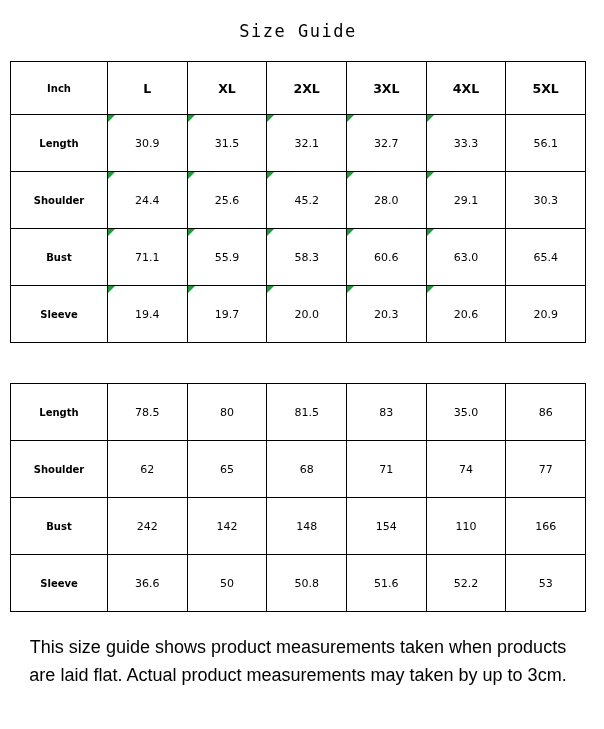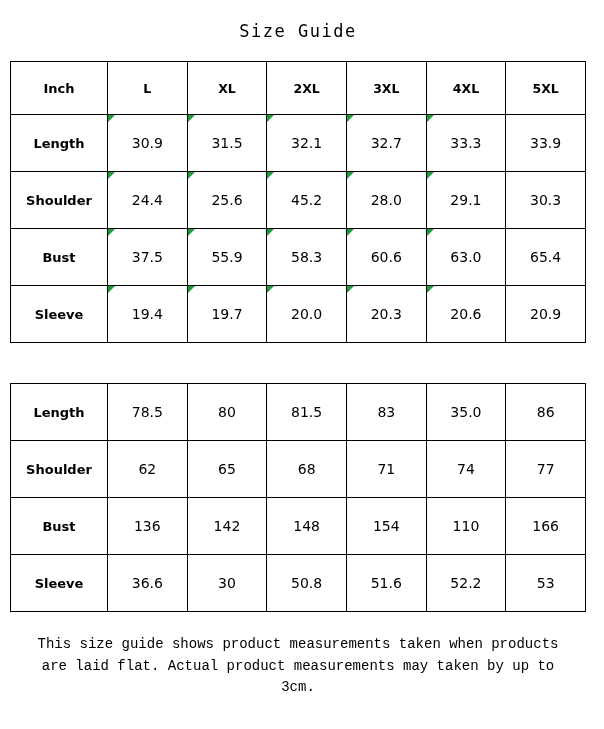--- a/index.html
+++ b/index.html
@@ -42,48 +42,48 @@
     text-align: center;
     font-size: 12.5px;
     font-weight: bold;
     font-family: "DejaVu Sans", "Liberation Sans", sans-serif;
     height: 56px;
     padding: 0;
     position: relative;
   }
   table.tbl td.unit {
     width: 96px;
-    font-size: 13px;
+    font-size: 10px;
   }
   table.tbl td.val {
     font-weight: normal;
-    font-size: 14px;
+    font-size: 11px;
   }
   table.tbl tr.hdr td {
     font-weight: bold;
     height: 52px;
   }
   
   .mark::before {
     content: "";
     position: absolute;
     top: 0;
     left: 0;
     border-top: 7px solid #1f9d3a;
     border-right: 7px solid transparent;
   }
   .gap {
     height: 40px;
   }
   .footer {
     margin-top: 22px;
     text-align: center;
-    font-size: 14px;
+    font-size: 18px;
     line-height: 1.55;
-    font-family: Liberation Mono, monospace;
+    font-family: Liberation Sans, sans-serif;
     letter-spacing: 0px;
     padding: 0 21px;
   }
 </style>
 </head>
 <body>
 
 <div class="page">
 
   <div class="title">Size Guide</div>
@@ -99,34 +99,34 @@
         <td>4XL</td>
         <td>5XL</td>
       </tr>
       <tr>
         <td class="unit">Length</td>
         <td class="val mark">30.9</td>
         <td class="val mark">31.5</td>
         <td class="val mark">32.1</td>
         <td class="val mark">32.7</td>
         <td class="val mark">33.3</td>
-        <td class="val">33.9</td>
+        <td class="val">56.1</td>
       </tr>
       <tr>
         <td class="unit">Shoulder</td>
         <td class="val mark">24.4</td>
         <td class="val mark">25.6</td>
         <td class="val mark">45.2</td>
         <td class="val mark">28.0</td>
         <td class="val mark">29.1</td>
         <td class="val">30.3</td>
       </tr>
       <tr>
         <td class="unit">Bust</td>
-        <td class="val mark">37.5</td>
+        <td class="val mark">71.1</td>
         <td class="val mark">55.9</td>
         <td class="val mark">58.3</td>
         <td class="val mark">60.6</td>
         <td class="val mark">63.0</td>
         <td class="val">65.4</td>
       </tr>
       <tr>
         <td class="unit">Sleeve</td>
         <td class="val mark">19.4</td>
         <td class="val mark">19.7</td>
@@ -155,31 +155,31 @@
         <td class="unit">Shoulder</td>
         <td class="val">62</td>
         <td class="val">65</td>
         <td class="val">68</td>
         <td class="val">71</td>
         <td class="val">74</td>
         <td class="val">77</td>
       </tr>
       <tr>
         <td class="unit">Bust</td>
-        <td class="val">136</td>
+        <td class="val">242</td>
         <td class="val">142</td>
         <td class="val">148</td>
         <td class="val">154</td>
         <td class="val">110</td>
         <td class="val">166</td>
       </tr>
       <tr>
         <td class="unit">Sleeve</td>
         <td class="val">36.6</td>
-        <td class="val">30</td>
+        <td class="val">50</td>
         <td class="val">50.8</td>
         <td class="val">51.6</td>
         <td class="val">52.2</td>
         <td class="val">53</td>
       </tr>
     </tbody>
   </table>
 
   <div class="footer">
     <div>This size guide shows product measurements taken when products</div>

